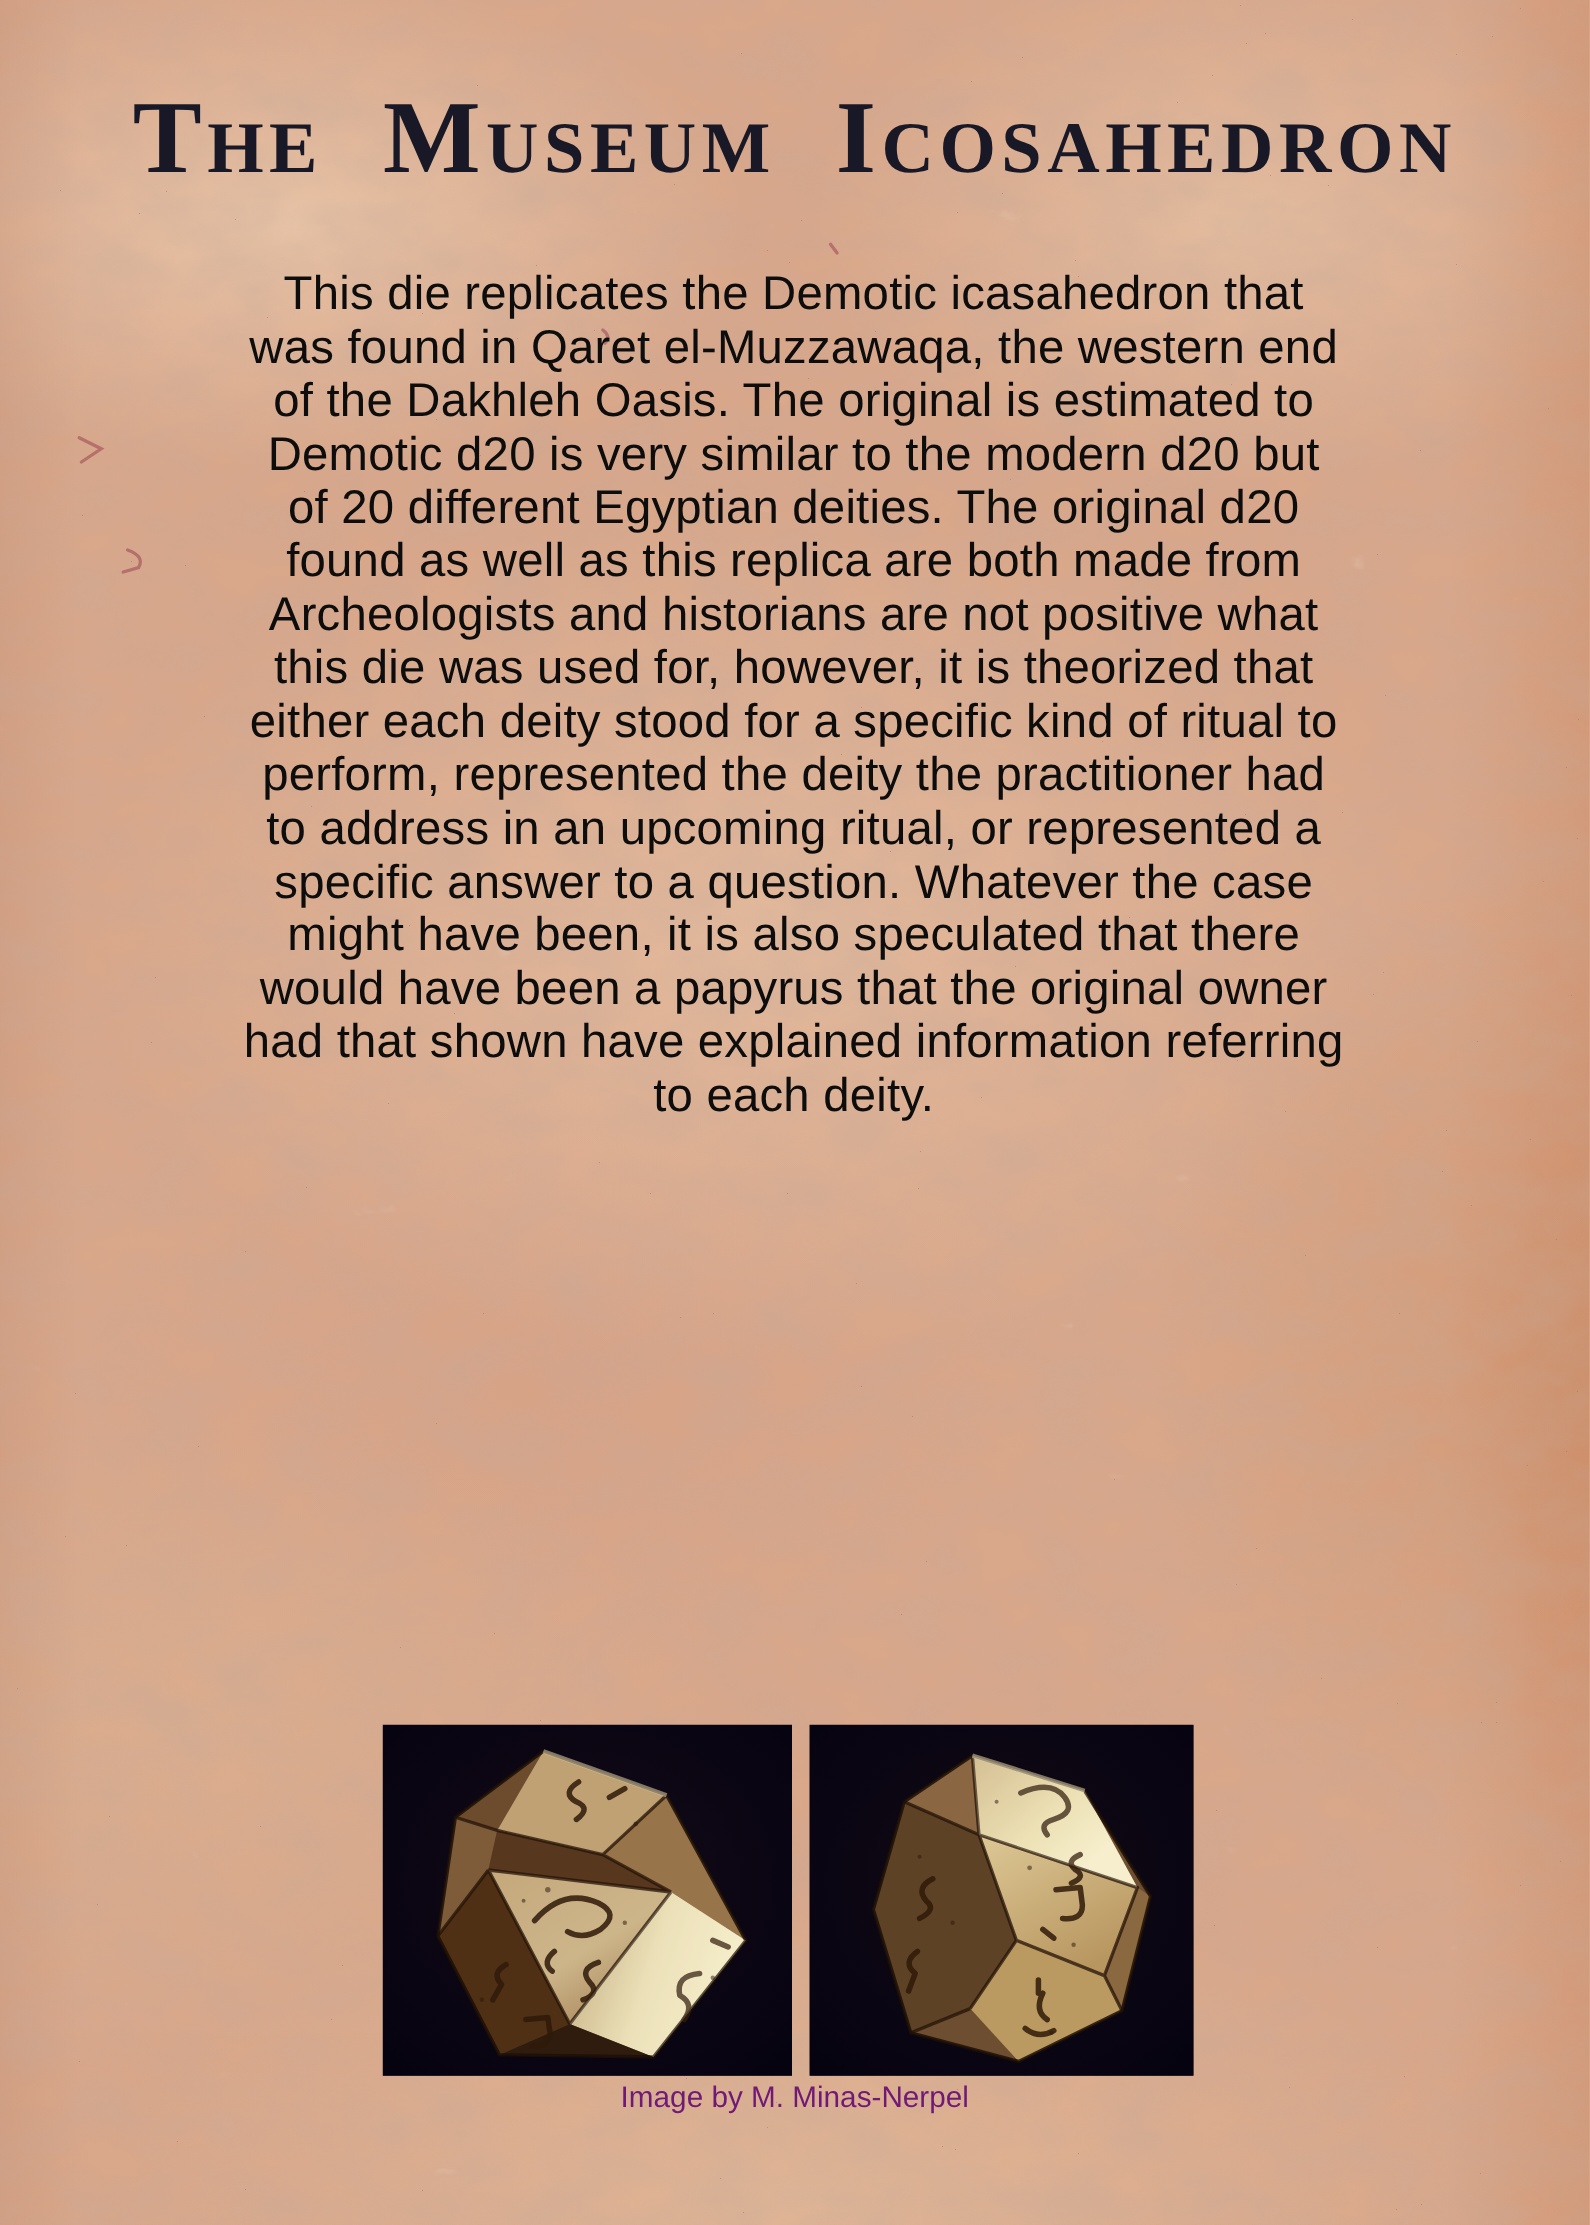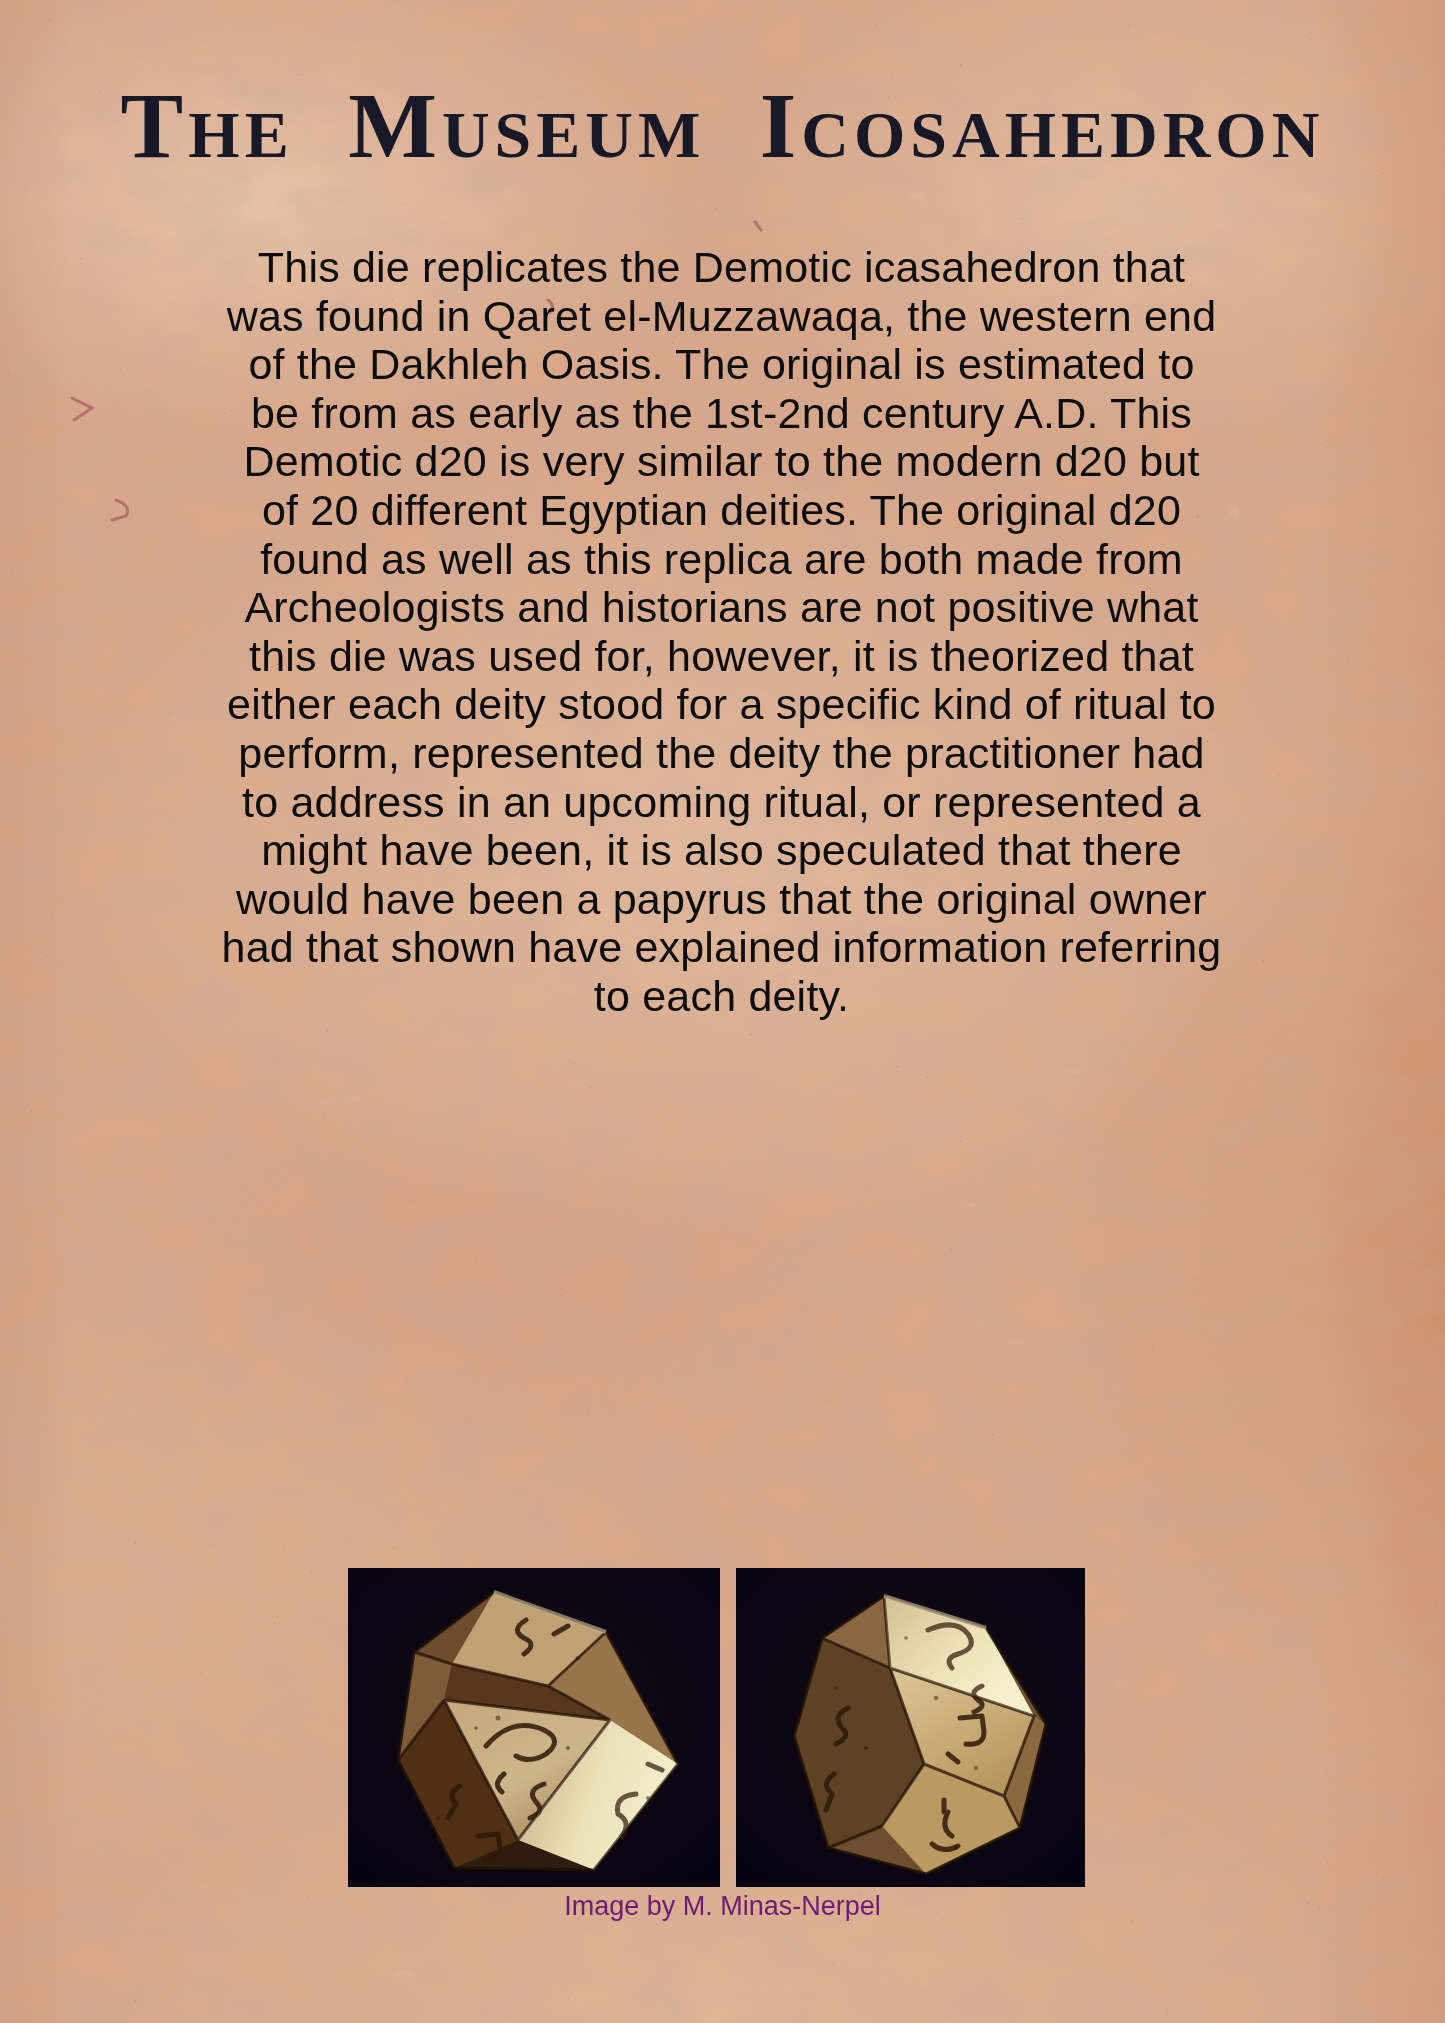--- a/index.html
+++ b/index.html
@@ -85,29 +85,29 @@
 </svg>
 
 <main class="content">
 
   <h1 class="title">The Museum Icosahedron</h1>
 
   <div class="body-text">
       <div class="line">This die replicates the Demotic icasahedron that</div>
       <div class="line">was found in Qaret el-Muzzawaqa, the western end</div>
       <div class="line">of the Dakhleh Oasis. The original is estimated to</div>
-      <div class="line">be from as early as the 1st-2nd century A.D. This</div>
       <div class="line">Demotic d20 is very similar to the modern d20 but</div>
       <div class="line">of 20 different Egyptian deities. The original d20</div>
       <div class="line">found as well as this replica are both made from</div>
       <div class="line">Archeologists and historians are not positive what</div>
       <div class="line">this die was used for, however, it is theorized that</div>
       <div class="line">either each deity stood for a specific kind of ritual to</div>
       <div class="line">perform, represented the deity the practitioner had</div>
       <div class="line">to address in an upcoming ritual, or represented a</div>
+      <div class="line">specific answer to a question. Whatever the case</div>
       <div class="line">might have been, it is also speculated that there</div>
       <div class="line">would have been a papyrus that the original owner</div>
       <div class="line">had that shown have explained information referring</div>
       <div class="line">to each deity.</div>
     </div>
 
   <div class="photos">
 
     <figure>
       <svg width="372" height="319" viewBox="0 0 372 319" xmlns="http://www.w3.org/2000/svg">

